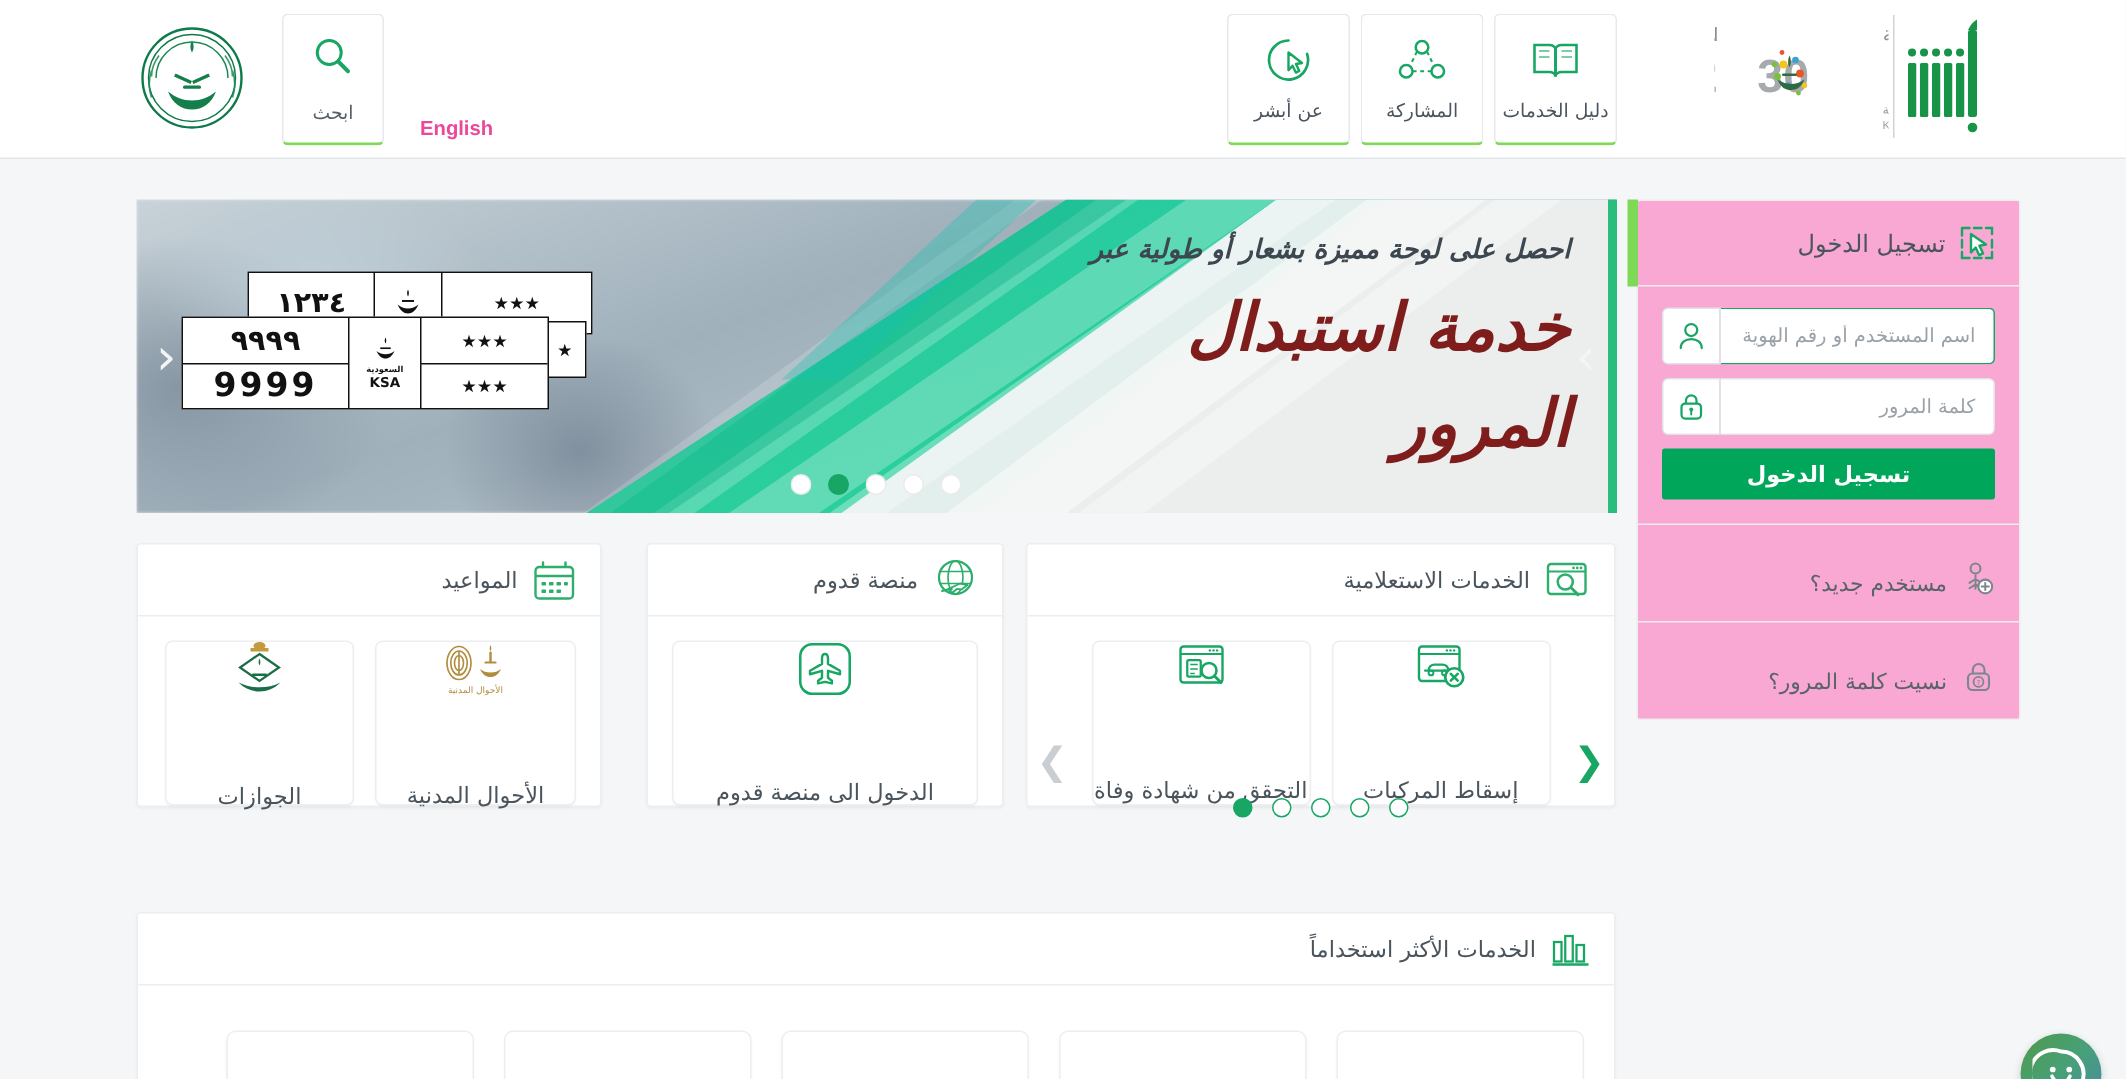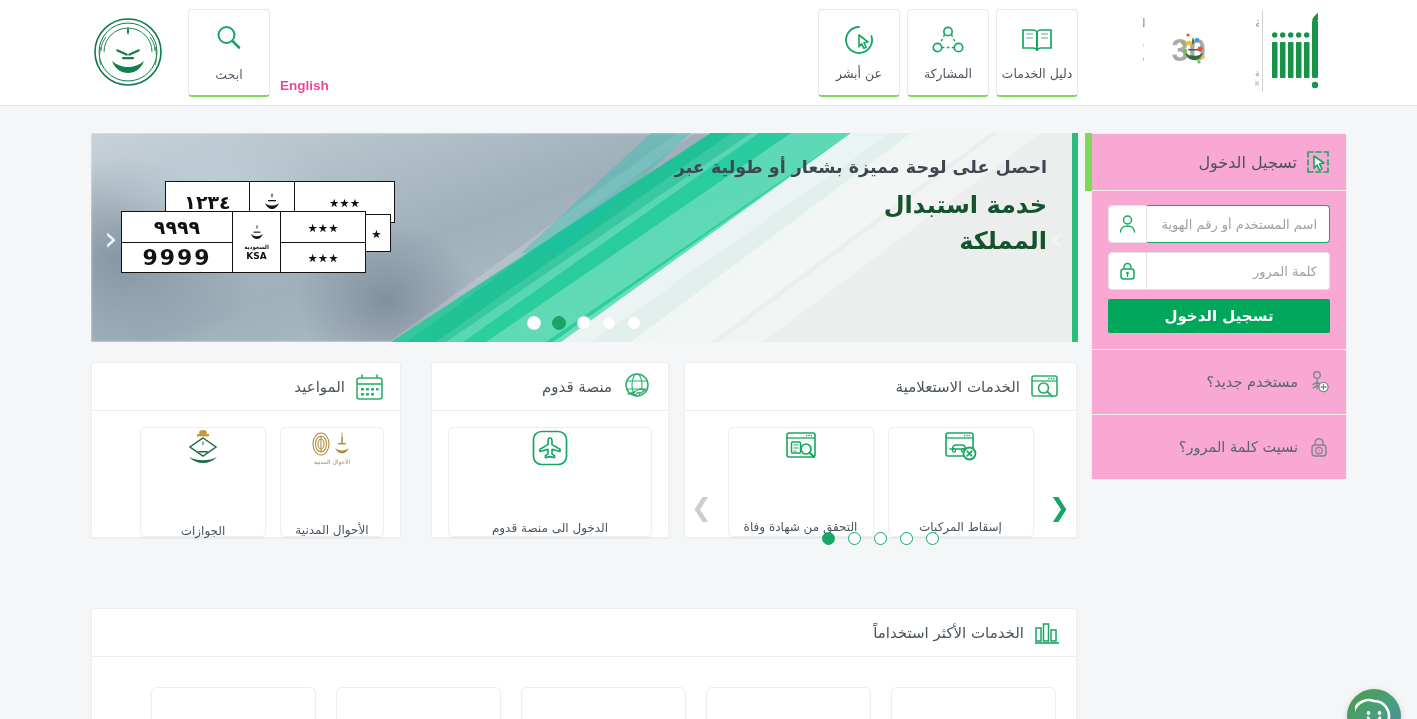--- a/index.html
+++ b/index.html
@@ -17,21 +17,21 @@
     width: 1417px; height: 106px;
     background: #ffffff;
     border-bottom: 1px solid #e3e6e8;
   }
   .hdr-logo-ksa {
     position: absolute; left: 92px; top: 13px;
     width: 72px; height: 78px;
   }
   .hdr-search-btn {
     position: absolute; left: 188px; top: 9px;
-    width: 82px; height: 88px;
+    width: 68px; height: 88px;
     background: #fff;
     border: 1px solid #e6e9eb;
     border-bottom: 2px solid #7ed957;
     border-radius: 4px;
     display: flex; flex-direction: column;
     align-items: center; justify-content: center;
     gap: 14px;
     cursor: pointer;
   }
   .hdr-search-btn .lbl { font-size: 12.5px; color: #57606a; }
@@ -88,30 +88,30 @@
       radial-gradient(ellipse 130px 110px at 30% 80%, rgba(120,135,150,.8), rgba(120,135,150,0) 70%),
       radial-gradient(ellipse 200px 140px at 3% 60%, rgba(100,118,135,.55), rgba(100,118,135,0) 72%),
       linear-gradient(160deg, #c8d2d8 0%, #9fb0bb 40%, #b9c5cc 75%, #8e9fab 100%);
     filter: blur(1px);
   }
   .hero-shape-green {
     position: absolute; left: 0; top: 0; width: 100%; height: 100%;
   }
   .hero-text {
     position: absolute; right: 30px; top: 22px;
-    text-align: right; z-index: 6;
+    text-align: right; z-index: 6; font-style: italic;
   }
   .hero-sub {
     font-size: 17.5px; color: #3d4750; line-height: 1.4;
     font-weight: 600; letter-spacing: 0;
   }
   .hero-title {
     margin-top: 8px;
-    font-size: 24px; font-weight: bold;
-    color: #14532d; line-height: 1.42;
+    font-size: 44px; font-weight: bold;
+    color: #7f1d1d; line-height: 1.42;
   }
   .plate-wrap { position: absolute; left: 30px; top: 48px; z-index: 5; }
   .plate {
     position: absolute;
     background: #fff; border: 1.5px solid #111;
     display: flex; align-items: stretch;
     font-family: "DejaVu Sans", sans-serif;
   }
   .plate .cellA, .plate .cellB { display:flex; flex-direction:column; }
   .plate .seg {
@@ -170,21 +170,21 @@
   .tile {
     background: #fff;
     border: 1px solid #eceeef;
     border-radius: 5px;
     box-shadow: 0 1px 2px rgba(0,0,0,.04);
     display: flex; flex-direction: column;
     align-items: center; justify-content: center;
     gap: 12px;
     cursor: pointer;
   }
-  .tile .tlbl { font-size: 12px; color: #4a545c; text-align: left; margin-top: 43px; }
+  .tile .tlbl { font-size: 15px; color: #4a545c; text-align: left; margin-top: 43px; }
 
   .panel-appointments { left: 91px; top: 256px; width: 310px; height: 176px; }
   .panel-qadoum      { left: 431px; top: 256px; width: 238px; height: 176px; }
   .panel-inquiry     { left: 684px; top: 256px; width: 393px; height: 176px; }
 
   .dots-row {
     display: flex; gap: 13px; justify-content: center;
     position: absolute; left: 0; right: 0; bottom: 8px;
   }
   .dots-row .d {
@@ -258,22 +258,22 @@
   .field input::placeholder { color: #9aa2a8; }
   .login-btn {
     width: 100%; height: 34px;
     background: #00a65a; color: #fff;
     border: none; border-radius: 2px;
     font-size: 15px; font-weight: bold;
     font-family: "DejaVu Sans", sans-serif;
     cursor: pointer;
   }
   .login-link {
-    height: 65px; display: flex; align-items: center;
-    padding: 1px 16px; gap: 10px;
+    height: 65px; display: flex; align-items: flex-end;
+    padding: 16px 16px; gap: 10px;
     border-top: 1px solid #ededee;
     cursor: pointer;
   }
   .login-link .lbl { font-size: 14.5px; color: #5a636a; }
 
   
   .chat-fab {
     position: absolute; left: 1347px; top: 583px;
     width: 54px; height: 54px; border-radius: 50%;
     background: linear-gradient(135deg, #4f9a4a 0%, #47a07a 50%, #4b86a6 100%);
@@ -466,21 +466,21 @@
         <div class="cellB" style="flex:0 0 110px;border-left:none;">
           <div class="seg" style="flex:1;border-left:none;border-bottom:1.5px solid #111;">٩٩٩٩</div>
           <div class="seg" style="flex:1;border-left:none;font-size:22px;letter-spacing:2px;">9999</div>
         </div>
       </div>
     </div>
 
     <div class="hero-text">
       <div class="hero-sub">احصل على لوحة مميزة بشعار أو طولية عبر</div>
       <div class="hero-title">خدمة استبدال</div>
-      <div class="hero-title" style="margin-top:2px">المملكة</div>
+      <div class="hero-title" style="margin-top:2px">المرور</div>
     </div>
 
     <div class="hero-arrow left">‹</div>
     <div class="hero-arrow right">›</div>
 
     <div class="hero-dots" id="hero-dots">
         <div class="d"></div>
         <div class="d"></div>
         <div class="d"></div>
         <div class="d active"></div>
@@ -503,21 +503,21 @@
               <rect x="21" y="15" width="2.6" height="2.4" rx=".5"></rect>
             <rect x="6" y="20" width="3" height="2.4" rx=".5"></rect>
               <rect x="11" y="20" width="3" height="2.4" rx=".5"></rect>
             <rect x="16" y="20" width="3" height="2.4" rx=".5"></rect>
           </g>
         </svg>
       </span>
       <span class="ttl">المواعيد</span>
     </div>
     <div class="panel-body" style="display:flex;gap:14px;">
-      <div class="tile" style="width:104px;height:110px">
+      <div class="tile" style="width:134px;height:110px">
         <span>
           <svg width="54" height="40" viewBox="0 0 54 40">
             <g stroke="#b08d3f" fill="none" stroke-width="1.1">
               <ellipse cx="16" cy="16" rx="8" ry="11"></ellipse>
               <ellipse cx="16" cy="16" rx="5.5" ry="8"></ellipse>
               <ellipse cx="16" cy="16" rx="3" ry="5"></ellipse>
               <path d="M16 8v16"></path>
             </g>
             <g fill="#b08d3f">
               <path d="M37 4c.8 1.6.6 3.2 0 4.3-.6-1.1-.8-2.7 0-4.3z"></path>

